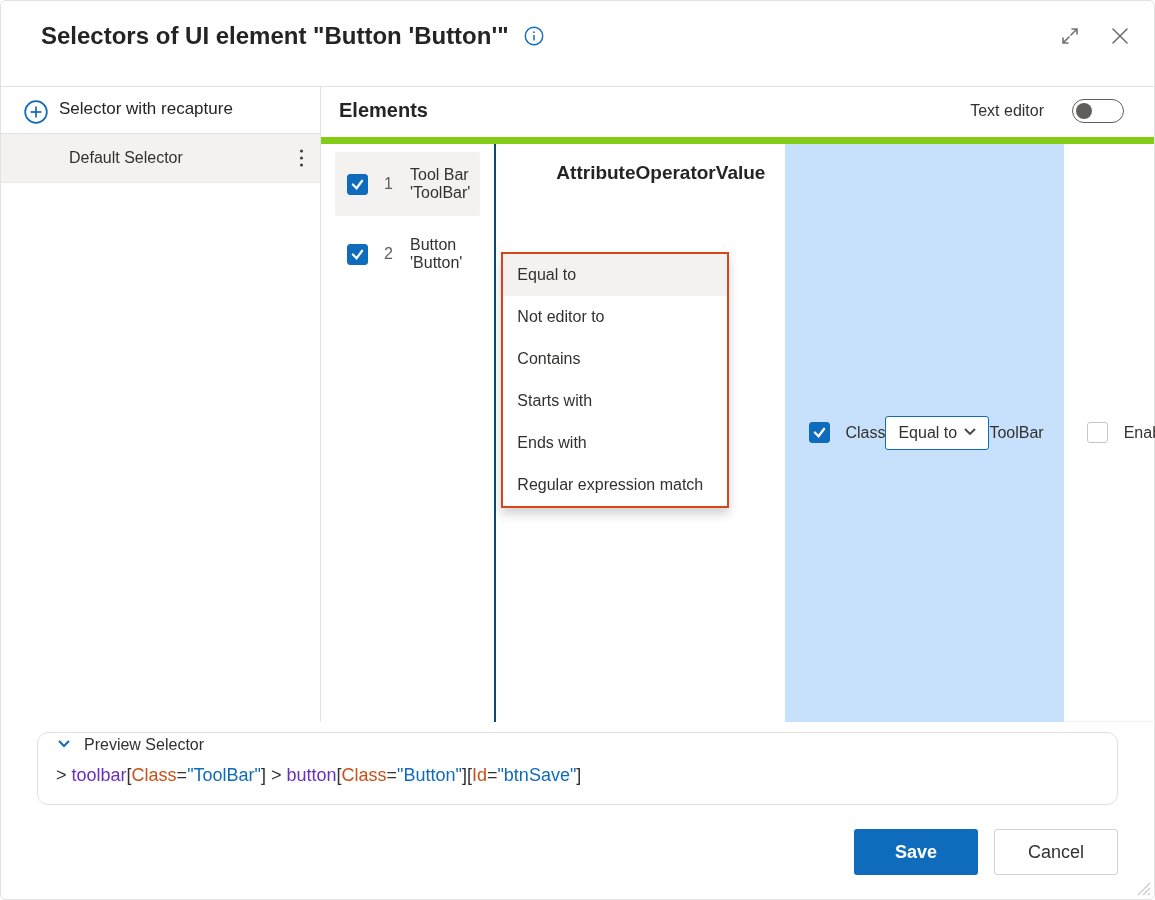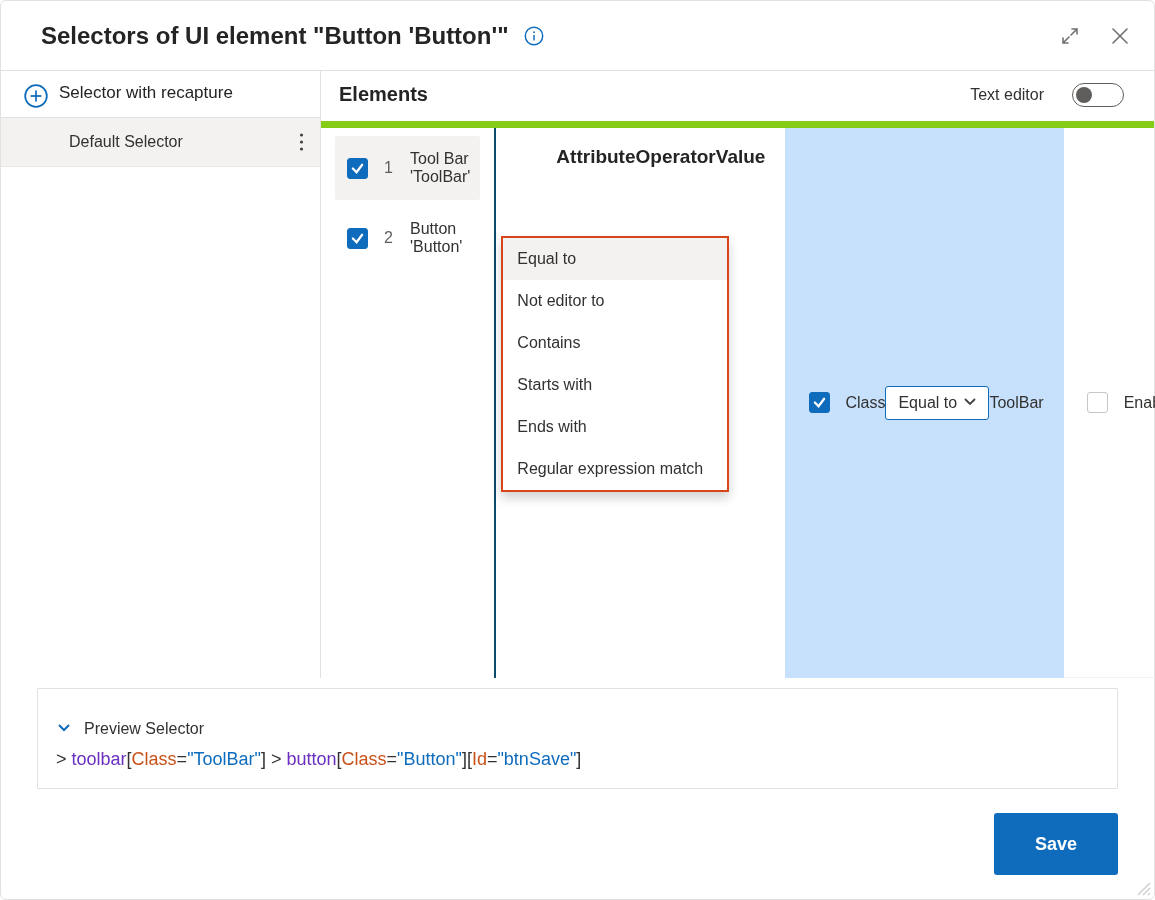--- a/index.html
+++ b/index.html
@@ -31,20 +31,21 @@
     }
     .info-icon svg { width: 22px; height: 22px; margin-left: 14px; margin-top: 4px;}
     .title-actions { margin-left: auto; display: flex; gap: 30px; align-items: center; }
     .expand-icon { width: 20px; height: 20px; cursor: pointer; opacity: .75;}
     .close-icon { width: 20px; height: 20px; cursor: pointer; opacity: .75;}
 
     .content {
       flex: 1;
       display: flex;
       min-height: 0;
+      margin-top: 16px;
     }
 
     .left-panel {
       width: 320px;
       display: flex;
       flex-direction: column;
       border-right: 1px solid #e1e1e1;
     }
     .selector-recapture {
       display: flex;
@@ -168,38 +169,38 @@
     }
     .dropdown-item {
       padding: 12px 14px;
       cursor: pointer;
     }
     .dropdown-item:hover, .dropdown-item.hovered { background:#f3f2f1; }
 
     .preview-section {
       margin: 10px 36px 0 36px;
       border: 1px solid #e1e1e1;
-      border-radius: 1px;
-      padding: 30px 18px 18px 18px;
+      border-radius: 11px;
+      padding: 2px 18px 18px 18px;
     }
     .preview-header { display:flex; align-items:center; gap:12px; font-size:16px; color:#323130; margin-bottom: 10px;}
     .sel-preview { font-size: 18px; word-break: break-all; }
     .t-gt { color: #323130; }
     .t-el { color: #6a2fbf; }
     .t-br { color:#323130; }
     .t-attr { color: #c95119; }
     .t-eq { color:#323130; }
     .t-val { color: #0f6cbd; }
 
     .button-row {
       display:flex; justify-content:flex-end; gap: 16px;
       padding: 24px 36px 24px 0;
     }
     .btn {
-      min-width: 124px; height: 62px;
+      min-width: 124px; height: 46px;
       border-radius: 3px; font-size: 18px;
       display:inline-flex; align-items:center; justify-content:center;
       cursor:pointer;
     }
     .btn-primary { background:#0f6cbd; color:#fff; border:none; font-weight:600; }
     .btn-secondary { background:#fff; color:#323130; border:1px solid #d1d1d1; }
 
     .resize-grip { position:absolute; right:2px; bottom:2px; width:16px; height:16px; opacity:.4;}
   </style>
 </head>
@@ -417,20 +418,21 @@
     <div class="sel-preview">
       <span class="t-gt">&gt;</span>
       <span class="t-el">toolbar</span><span class="t-br">[</span><span class="t-attr">Class</span><span class="t-eq">=</span><span class="t-val">"ToolBar"</span><span class="t-br">]</span>
       <span class="t-gt">&gt;</span>
       <span class="t-el">button</span><span class="t-br">[</span><span class="t-attr">Class</span><span class="t-eq">=</span><span class="t-val">"Button"</span><span class="t-br">][</span><span class="t-attr">Id</span><span class="t-eq">=</span><span class="t-val">"btnSave"</span><span class="t-br">]</span>
     </div>
   </div>
 
   <div class="button-row">
     <button class="btn btn-primary">Save</button>
+    <button class="btn btn-secondary">Cancel</button>
   </div>
 
   <span class="resize-grip">
     <svg viewBox="0 0 16 16">
         <path d="M14 2L2 14M14 7L7 14M14 12L12 14" stroke="#888" stroke-width="1.5"></path>
       </svg>
   </span>
 </div>
 
 </body></html>

